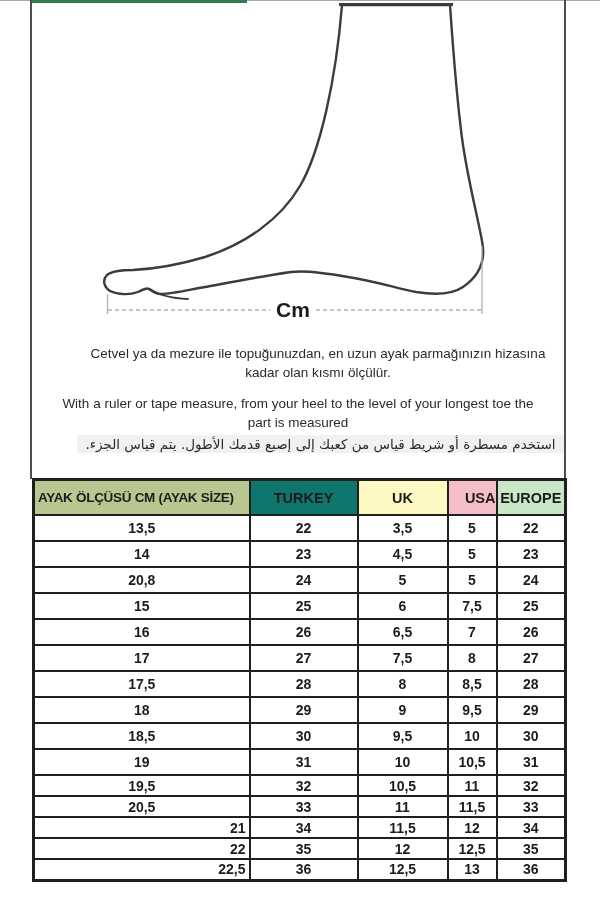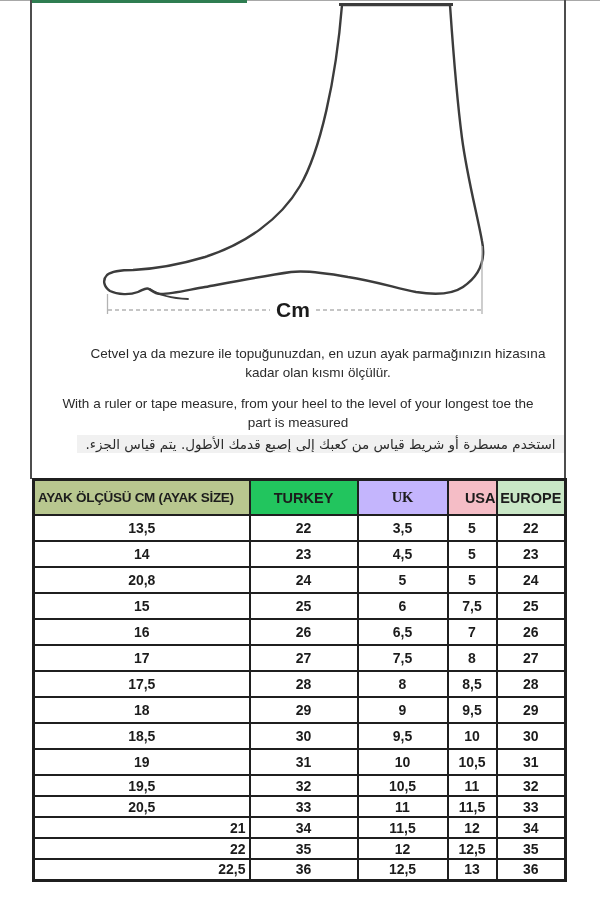--- a/index.html
+++ b/index.html
@@ -100,22 +100,22 @@
     <colgroup>
       <col class="w0">
         <col class="w1">
         <col class="w2">
         <col class="w3">
         <col class="w4">
     </colgroup>
     <thead>
       <tr id="header-row">
           <th class="c0" style="background: rgb(184, 199, 143);">AYAK ÖLÇÜSÜ CM (AYAK SİZE)</th>
-          <th class="c1" style="background: #22c55e;">TURKEY</th>
-          <th class="c2" style="background: #c4b5fd; font-family: Liberation Serif, serif;">UK</th>
+          <th class="c1" style="background: #0f766e;">TURKEY</th>
+          <th class="c2" style="background: #fef9c3;">UK</th>
           <th class="c3" style="background: rgb(245, 189, 198); text-align: right;">USA</th>
           <th class="c4" style="background: rgb(201, 231, 198);">EUROPE</th>
         </tr>
     </thead>
     <tbody id="body-rows">
         <tr>
           <td class="c0">13,5</td>
           <td class="c1">22</td>
           <td class="c2">3,5</td>
           <td class="c3">5</td>

